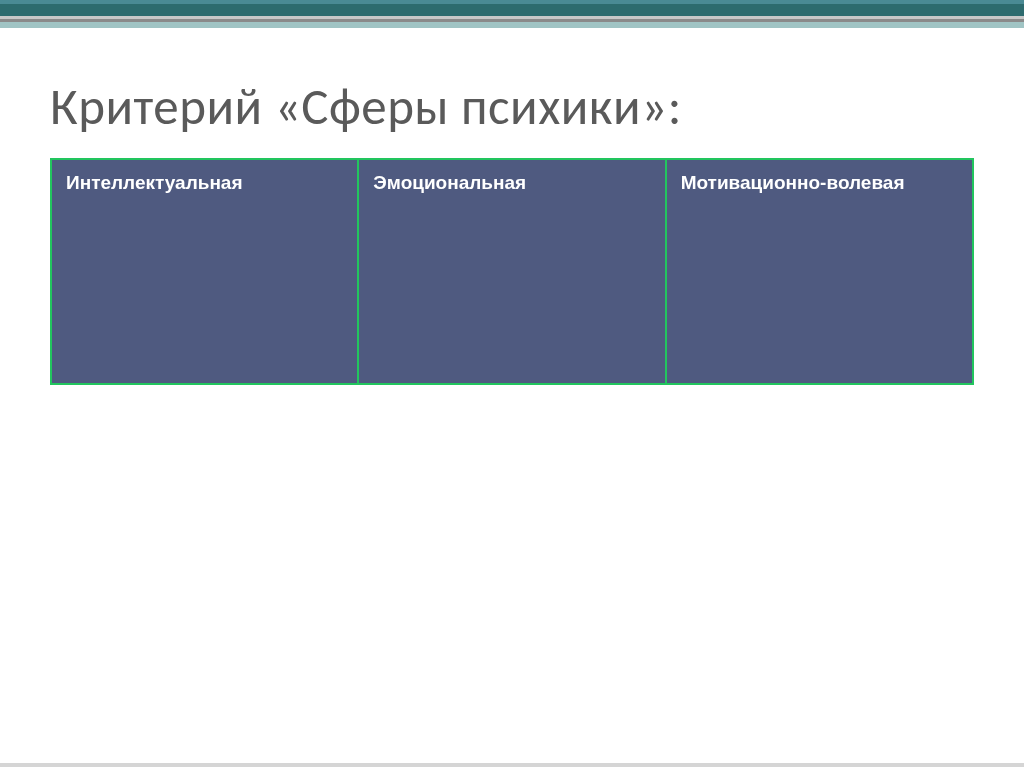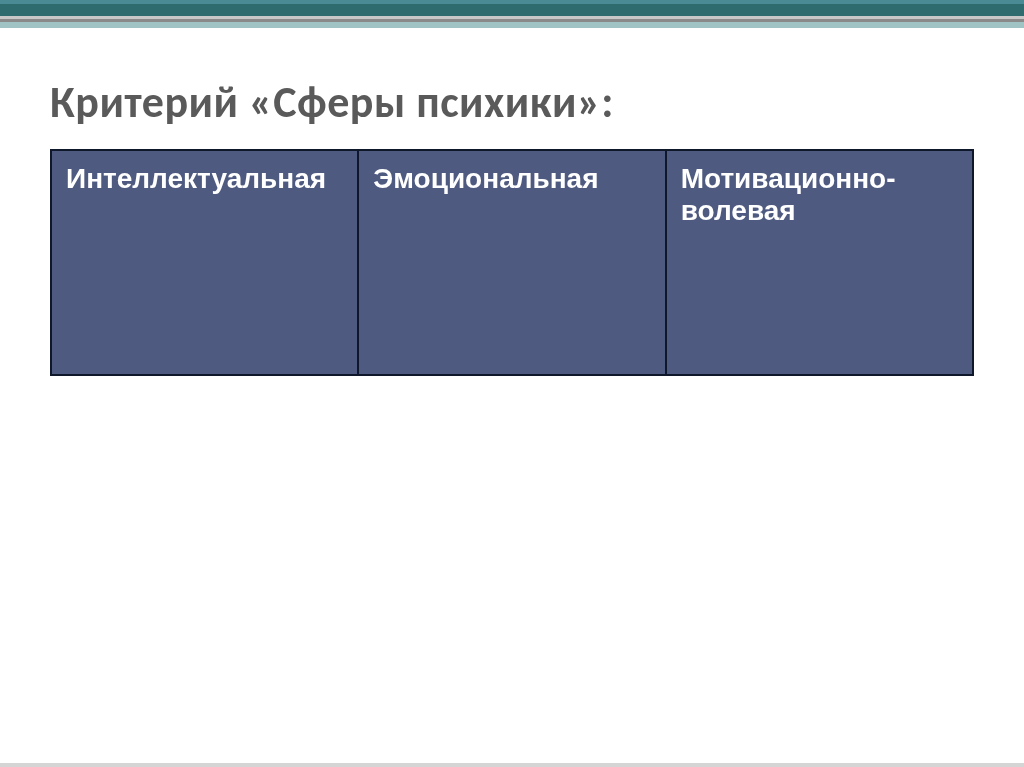--- a/index.html
+++ b/index.html
@@ -41,39 +41,39 @@
       background: #8a8a8a;
     }
     .border-line-5 {
       height: 6px;
       background: #a0c4c4;
     }
     .content {
       padding: 75px 50px 0 50px;
     }
     .title {
-      font-size: 44px;
-      font-weight: 700;
+      font-size: 51px;
+      font-weight: 400;
       color: #5a5a5a;
       margin-bottom: 20px;
       letter-spacing: 0.5px;
     }
     .table {
       width: 100%;
       border-collapse: collapse;
       table-layout: fixed;
     }
     .table td {
       background: #4f5a80;
       color: #ffffff;
       font-weight: bold;
-      font-size: 28px;
+      font-size: 19px;
       padding: 12px 14px;
       vertical-align: top;
-      border: 2px solid #0f172a;
+      border: 2px solid #22c55e;
       height: 225px;
       font-family: Arial, sans-serif;
     }
     .bottom-border {
       position: absolute;
       bottom: 0;
       left: 0;
       right: 0;
       height: 4px;
       background: #d5d5d5;

